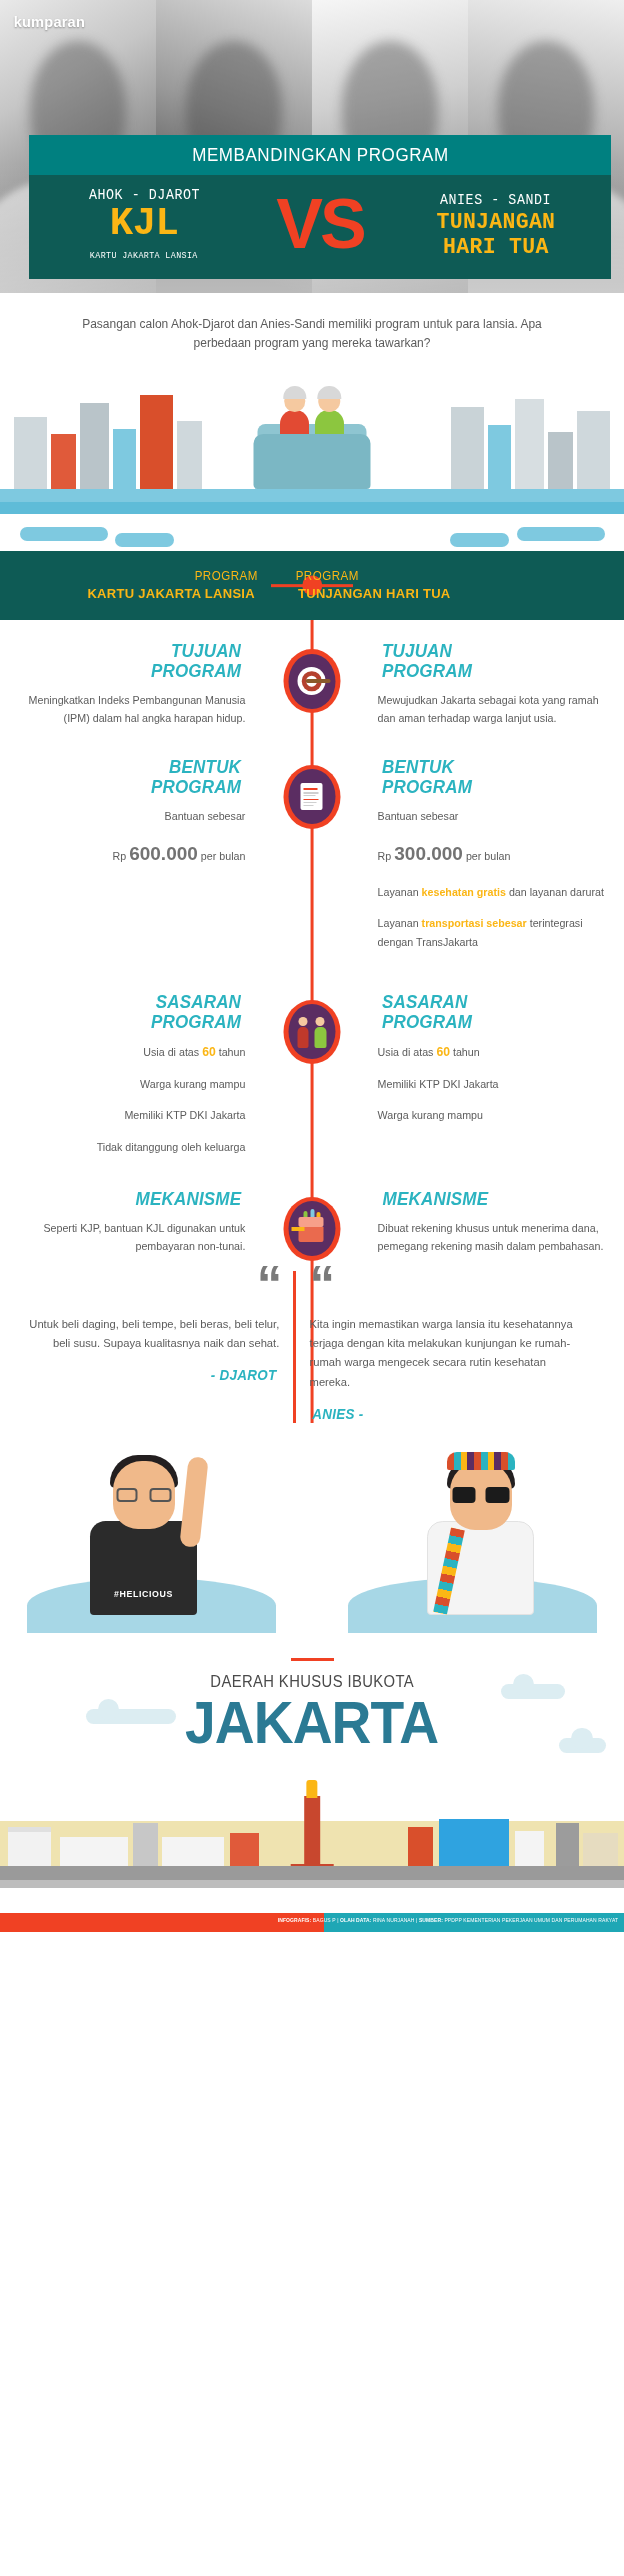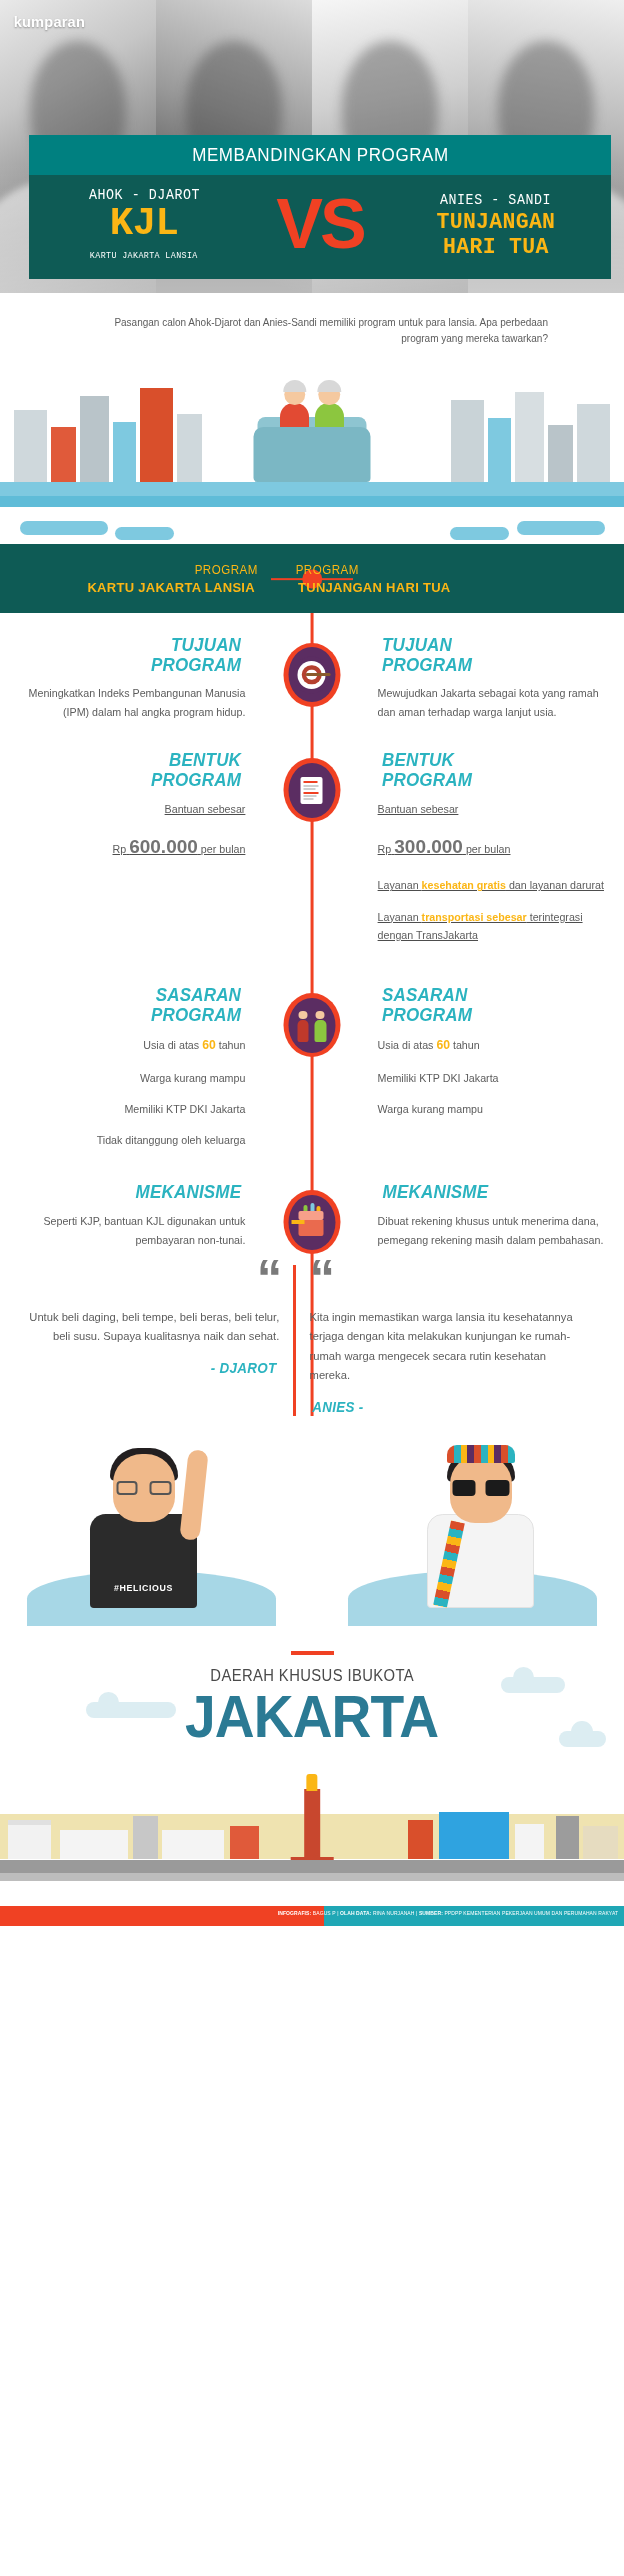--- a/index.html
+++ b/index.html
@@ -83,21 +83,21 @@
     transform: scaleX(.95); display:inline-block;
   }
   .vs {
     color: #f04123; font-weight: bold; font-size: 70px; line-height: .9;
     letter-spacing: -2.9px; padding: 0 3.9px;
   }
 
   
   .lead {
     padding: 21.5px 76px 13.7px;
-    text-align: right; font-size: 10px; line-height: 1.65; color: #5c5c5c;
+    text-align: center; font-size: 12px; line-height: 1.65; color: #5c5c5c;
   }
 
   
   .city { position: relative; height: 146px; background: #ffffff; overflow: hidden; }
   .city-sky { position:absolute; inset:0 0 25px 0; background:#ffffff; }
   .bld { position: absolute; bottom: 25px; }
   .ground { position:absolute; left:0; right:0; bottom:0; height:25px; background:#7ec9e0; }
   .ground2 { position:absolute; left:0; right:0; bottom:0; height:11.7px; background:#5fbcd8; }
   .couch { position:absolute; left:50%; transform:translateX(-50%); bottom:25px;
            width:117px; height:55px; background:#7bb7c4; border-radius:9.8px 9.8px 3.9px 3.9px; }
@@ -364,21 +364,21 @@
   <div class="timeline">
     <div class="spine"></div>
 
     <div class="row">
       <div class="col l">
         <div class="sec-title">
           <span>TUJUAN</span><br>
           <span>PROGRAM</span>
         </div>
         <div class="body">
-          <p>Meningkatkan Indeks Pembangunan Manusia (IPM) dalam hal angka program hidup.</p>
+          <p>Meningkatkan Indeks Pembangunan Manusia (IPM) dalam hal angka harapan hidup.</p>
         </div>
       </div>
       <div class="gap">
         <div class="badge target">
           <div class="badge-in">
             <div class="rings">
               <i class="r1"></i>
               <i class="r2"></i>
               <i class="r3"></i>
               <i class="r4"></i>
@@ -391,21 +391,21 @@
         <div class="sec-title">
           <span>TUJUAN</span><br>
           <span>PROGRAM</span>
         </div>
         <div class="body">
           <p>Mewujudkan Jakarta sebagai kota yang ramah dan aman terhadap warga lanjut usia.</p>
         </div>
       </div>
     </div>
 
-    <div class="row" style="padding-top:29px;text-decoration:underline;">
+    <div class="row" style="padding-top:29px;">
       <div class="col l">
         <div class="sec-title">
           <span>BENTUK</span><br>
           <span>PROGRAM</span>
         </div>
         <div class="body">
           <p>Bantuan sebesar</p>
           <p>
             <span>Rp</span>
             <span class="amt">600.000</span>

